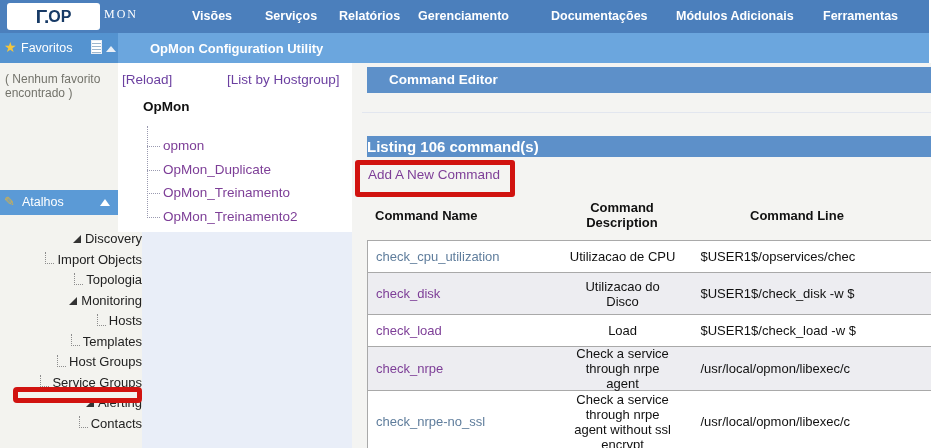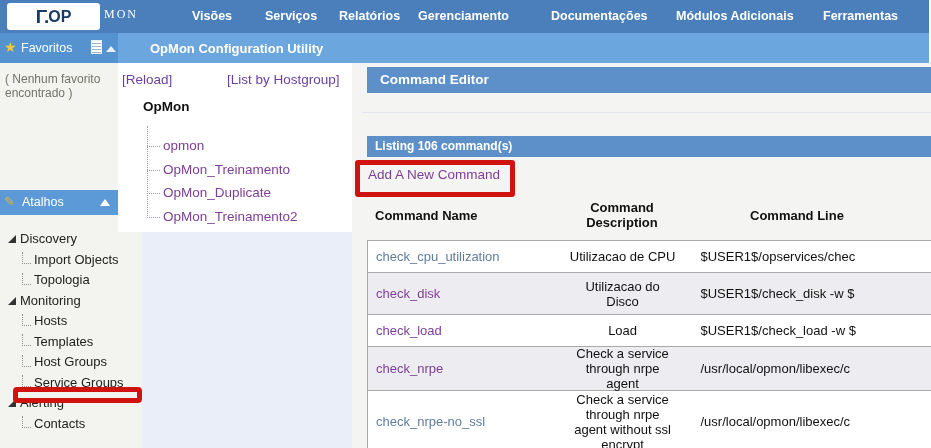--- a/index.html
+++ b/index.html
@@ -29,42 +29,42 @@
   .content { position:absolute; left:0; top:63px; width:910px; height:385px; background:#e9eef8; }
 
   
   .sidebar { position:absolute; left:0; top:0; width:142px; height:385px; background:#f3f3ef; }
   .empty-fav { position:absolute; left:5px; top:9px; width:116px; font-size:12px; line-height:14px; color:#73736b; }
   .atalhos-bar { position:absolute; left:0; top:127px; width:118px; height:25px; background:#5b9ad6; }
   .pencil { position:absolute; left:4px; top:4px; font-size:13px; color:#e0b23c; }
   .atalhos-label { position:absolute; left:22px; top:5px; color:#fff; font-size:12.5px; }
   .tri-up-bar { position:absolute; left:100px; top:9px; width:0; height:0; border-left:5px solid transparent; border-right:5px solid transparent; border-bottom:7px solid #fff; }
   .sb-tree { position:absolute; left:0; top:166px; width:142px; font-size:13px; color:#222; }
-  .sb-item { height:20.5px; line-height:20.5px; white-space:nowrap; }
+  .sb-item { height:20.5px; line-height:20.5px; white-space:nowrap;text-align:right; }
   .sb-group { padding-left:8px; }
   .tri-grp { display:inline-block; width:0; height:0; border-bottom:8px solid #333; border-left:8px solid transparent; margin-right:4px; }
   .sb-child { padding-left:22px; }
   .sb-child .conn { display:inline-block; width:9px; height:12px; border-left:1px dotted #8d8d8d; border-bottom:1px dotted #8d8d8d; margin:0 3px 4px 0; vertical-align:middle; }
   .sel-bg { background:#dcdcdc; padding:1px 44px 1px 2px; }
 
   
   .host-white { position:absolute; left:118px; top:0; width:242px; height:169px; background:#fff; }
   .reload-link { position:absolute; left:4px; top:9px; font-size:13.5px; color:#6b3fa0; cursor:pointer; }
   .hostgroup-link { position:absolute; left:109px; top:9px; font-size:13.5px; color:#6b3fa0; cursor:pointer; }
   .host-root { position:absolute; left:25px; top:36px; font-size:13.5px; font-weight:bold; color:#111; }
   .host-tree { position:absolute; left:29px; top:71px; }
   .host-tree::before { content:""; position:absolute; left:0; top:-8px; bottom:12px; border-left:1px dotted #9a9ab0; }
   .host-item { position:relative; padding-left:16px; line-height:23.5px; font-size:13.5px; color:#7d3e97; cursor:pointer; white-space:nowrap; }
   .host-item::before { content:""; position:absolute; left:0; top:12px; width:13px; border-top:1px dotted #9a9ab0; }
 
   
   .mainpanel { position:absolute; left:352px; top:0; width:579px; height:385px; background:#f4f4f2; overflow:hidden; }
-  .cmd-bar { position:absolute; left:15px; top:4px; width:564px; height:26px; background:#5d90c9; color:#fff; font-weight:bold; font-size:13.5px; line-height:26px; padding-left:13px; }
+  .cmd-bar { position:absolute; left:15px; top:4px; width:564px; height:26px; background:#5d90c9; color:#fff; font-weight:bold; font-size:13.5px; line-height:26px; padding-left:22px; }
   .faint-line { position:absolute; left:10px; top:49px; width:569px; border-top:1px solid #e2e6ef; }
-  .listing-bar { position:absolute; left:15px; top:73px; width:564px; height:21px; background:#5d90c9; color:#fff; font-weight:bold; font-size:12px; line-height:21px; padding-left:8px; }
+  .listing-bar { position:absolute; left:15px; top:73px; width:564px; height:21px; background:#5d90c9; color:#fff; font-weight:bold; font-size:15px; line-height:21px; }
   .add-box { position:absolute; left:3px; top:97px; border:5px solid #d11310; border-radius:3px; background:transparent; }
   .add-link { display:inline-block; padding:2px 10px 10px 8px; font-size:13.5px; color:#7d3e97; cursor:pointer; white-space:nowrap; }
 
   .cmd-table { position:absolute; left:15px; top:127px; width:620px; font-size:13px; color:#111; }
   .thead { display:flex; height:50px; align-items:center; font-weight:bold; }
   .col1 { width:185px; padding-left:8px; }
   .col2 { width:140px; padding:0 15px; text-align:center; line-height:15px; }
   .col3 { width:295px; padding-left:8px; }
   .thead .col3 { padding-left:58px; }
   .tbody { border-left:1px solid #a9a9a9; }
@@ -133,22 +133,22 @@
       </div>
       <div class="red-box-commands"></div>
     </div>
 
     <div class="host-white">
       <span class="reload-link">[Reload]</span>
       <span class="hostgroup-link">[List by Hostgroup]</span>
       <span class="host-root">OpMon</span>
       <div class="host-tree">
         <div class="host-item">opmon</div>
+        <div class="host-item">OpMon_Duplicate</div>
         <div class="host-item">OpMon_Treinamento</div>
-        <div class="host-item">OpMon_Duplicate</div>
         <div class="host-item">OpMon_Treinamento2</div>
       </div>
     </div>
 
     <div class="mainpanel">
       <div class="cmd-bar">Command Editor</div>
       <div class="faint-line"></div>
       <div class="listing-bar">Listing 106 command(s)</div>
       <div class="add-box">
         <span class="add-link">Add A New Command</span>

